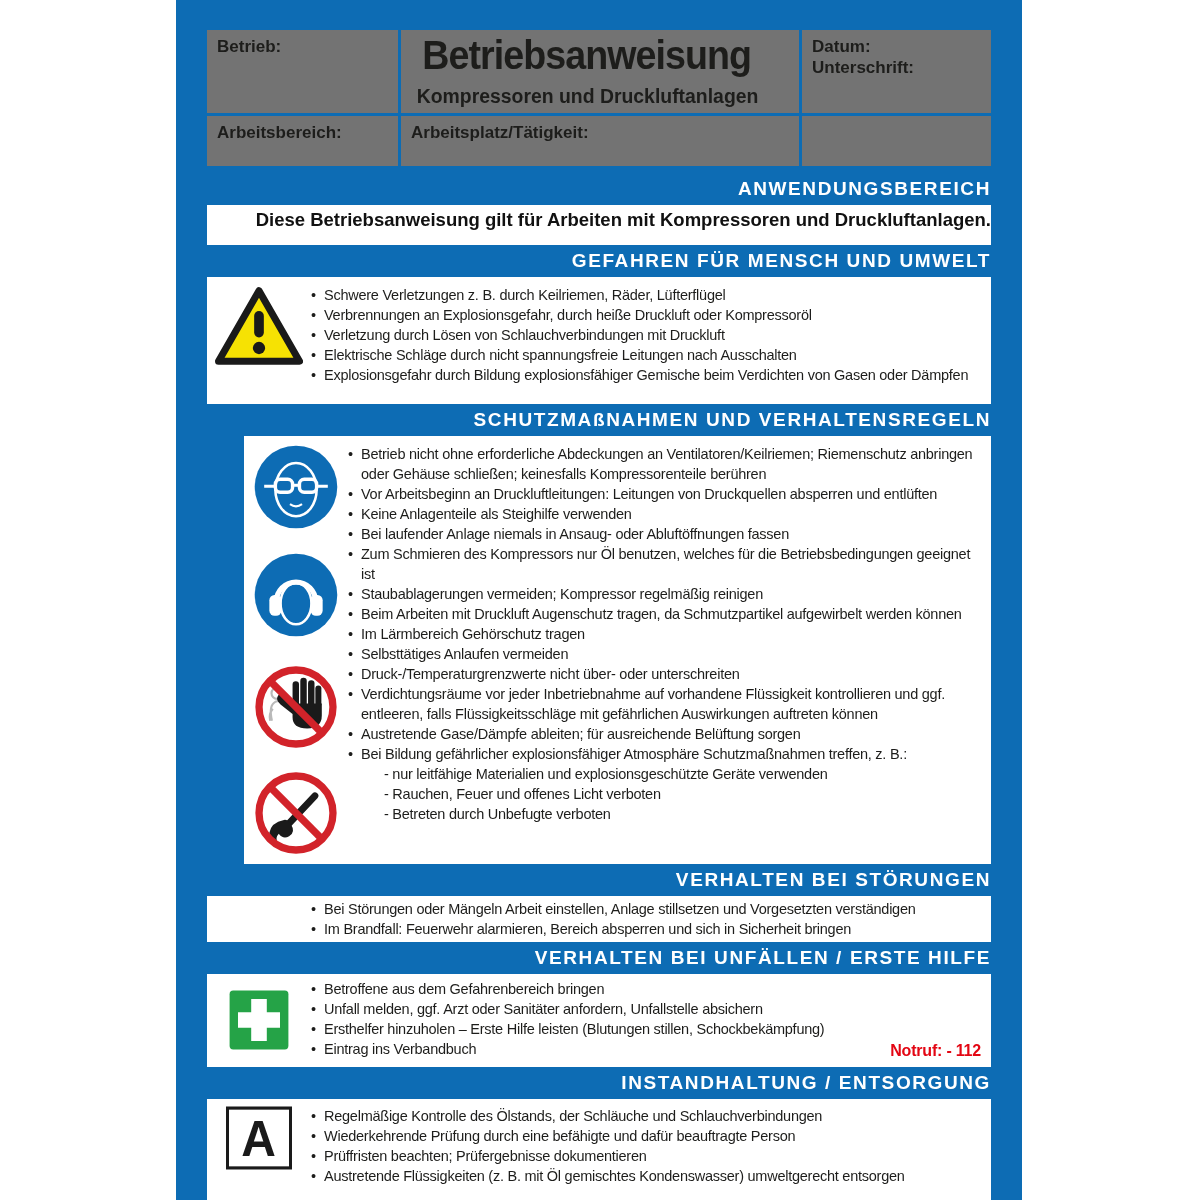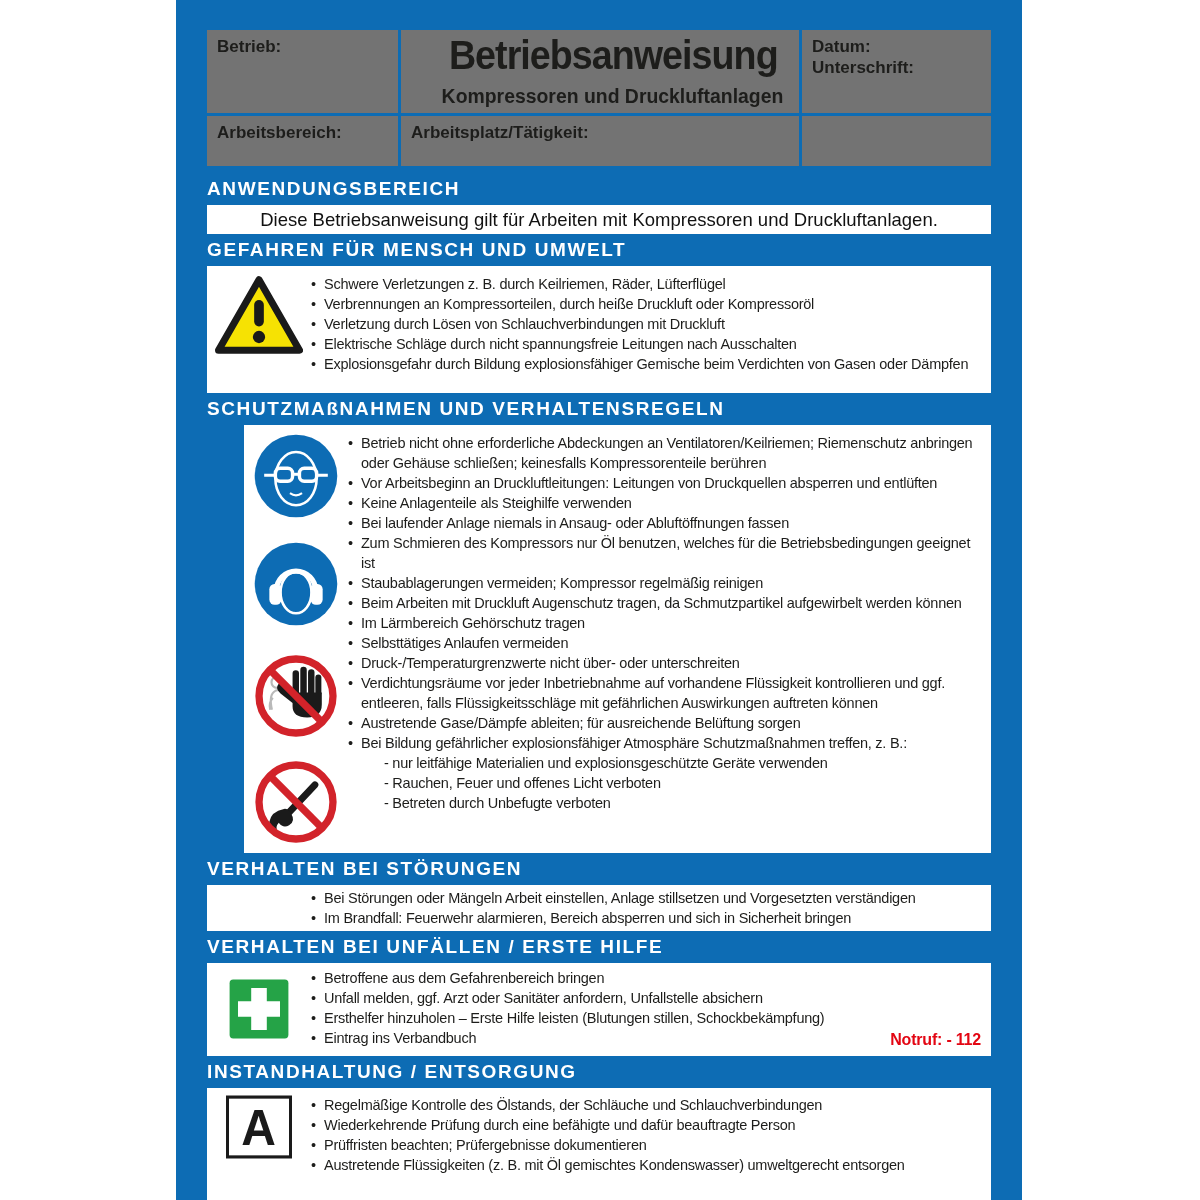--- a/index.html
+++ b/index.html
@@ -24,40 +24,40 @@
   }
   
   .header-table{
     display:grid;
     grid-template-columns:191px 398px 1fr;
     grid-template-rows:83px 50px;
     gap:3px;
   }
   .cell{background:#737373;padding:6px 10px;}
   .label-cell{font-weight:bold;font-size:17px;line-height:21px;}
-  .title-cell{text-align:right;padding-top:3px;}
+  .title-cell{text-align:left;padding-top:3px;}
   .doc-title{
     font-size:40px;font-weight:bold;letter-spacing:-1px;line-height:44px;
     transform:scaleX(.94);transform-origin:center;white-space:nowrap;
   }
   .doc-subtitle{
     font-size:20px;font-weight:bold;margin-top:8px;
     transform:scaleX(.97);transform-origin:center;white-space:nowrap;
   }
   
   .band{
-    margin-top:3px;height:26px;line-height:26px;text-align:left;
+    margin-top:3px;height:26px;line-height:26px;text-align:right;
     color:#ffffff;font-weight:bold;font-size:19px;letter-spacing:1.6px;
     white-space:nowrap;
   }
   .band.first{margin-top:10px;}
   
   .strip{
-    margin-top:3px;background:#ffffff;height:29px;line-height:29px;
-    text-align:center;font-weight:normal;font-size:18.5px;color:#111;
+    margin-top:3px;background:#ffffff;height:40px;line-height:29px;
+    text-align:right;font-weight:bold;font-size:18.5px;color:#111;
     white-space:nowrap;
   }
   
   .box{
     margin-top:3px;background:#ffffff;display:flex;
     padding:8px 10px 8px 0;position:relative;
   }
   .gutter{flex:0 0 103px;display:flex;flex-direction:column;align-items:center;}
   .content{flex:1;min-width:0;}
   ul.items{
@@ -124,21 +124,21 @@
       <div class="gutter">
         <svg class="icon tri" width="88" height="80" viewBox="0 0 100 90">
           <path d="M50 5 L96 85 L4 85 Z" style="fill:var(--warning-yellow)" stroke="#1a1a1a" stroke-width="8" stroke-linejoin="round"></path>
           <rect x="44.5" y="28" width="11" height="30" rx="5.5" fill="#1a1a1a"></rect>
           <circle cx="50" cy="70" r="7" fill="#1a1a1a"></circle>
         </svg>
       </div>
       <div class="content">
         <ul class="items">
             <li>Schwere Verletzungen z. B. durch Keilriemen, Räder, Lüfterflügel</li>
-            <li>Verbrennungen an Kompressorteilen, durch heiße Druckluft oder Kompressoröl</li>
+            <li>Verbrennungen an Explosionsgefahr, durch heiße Druckluft oder Kompressoröl</li>
             <li>Verletzung durch Lösen von Schlauchverbindungen mit Druckluft</li>
             <li>Elektrische Schläge durch nicht spannungsfreie Leitungen nach Ausschalten</li>
             <li>Explosionsgefahr durch Bildung explosionsfähiger Gemische beim Verdichten von Gasen oder Dämpfen</li>
           </ul>
       </div>
     </div>
 
     <div class="band">SCHUTZMAßNAHMEN UND VERHALTENSREGELN</div>
     <div class="box box-b">
       <div class="gutter">

